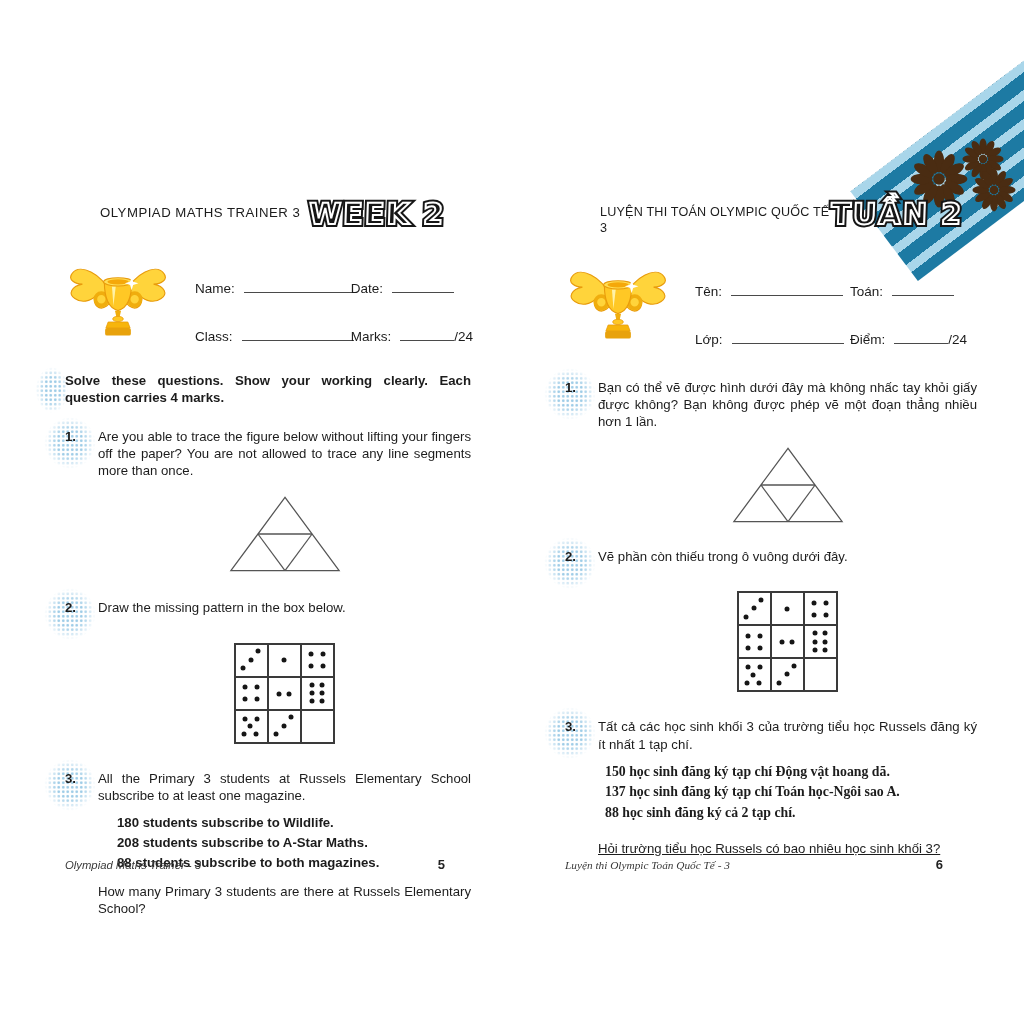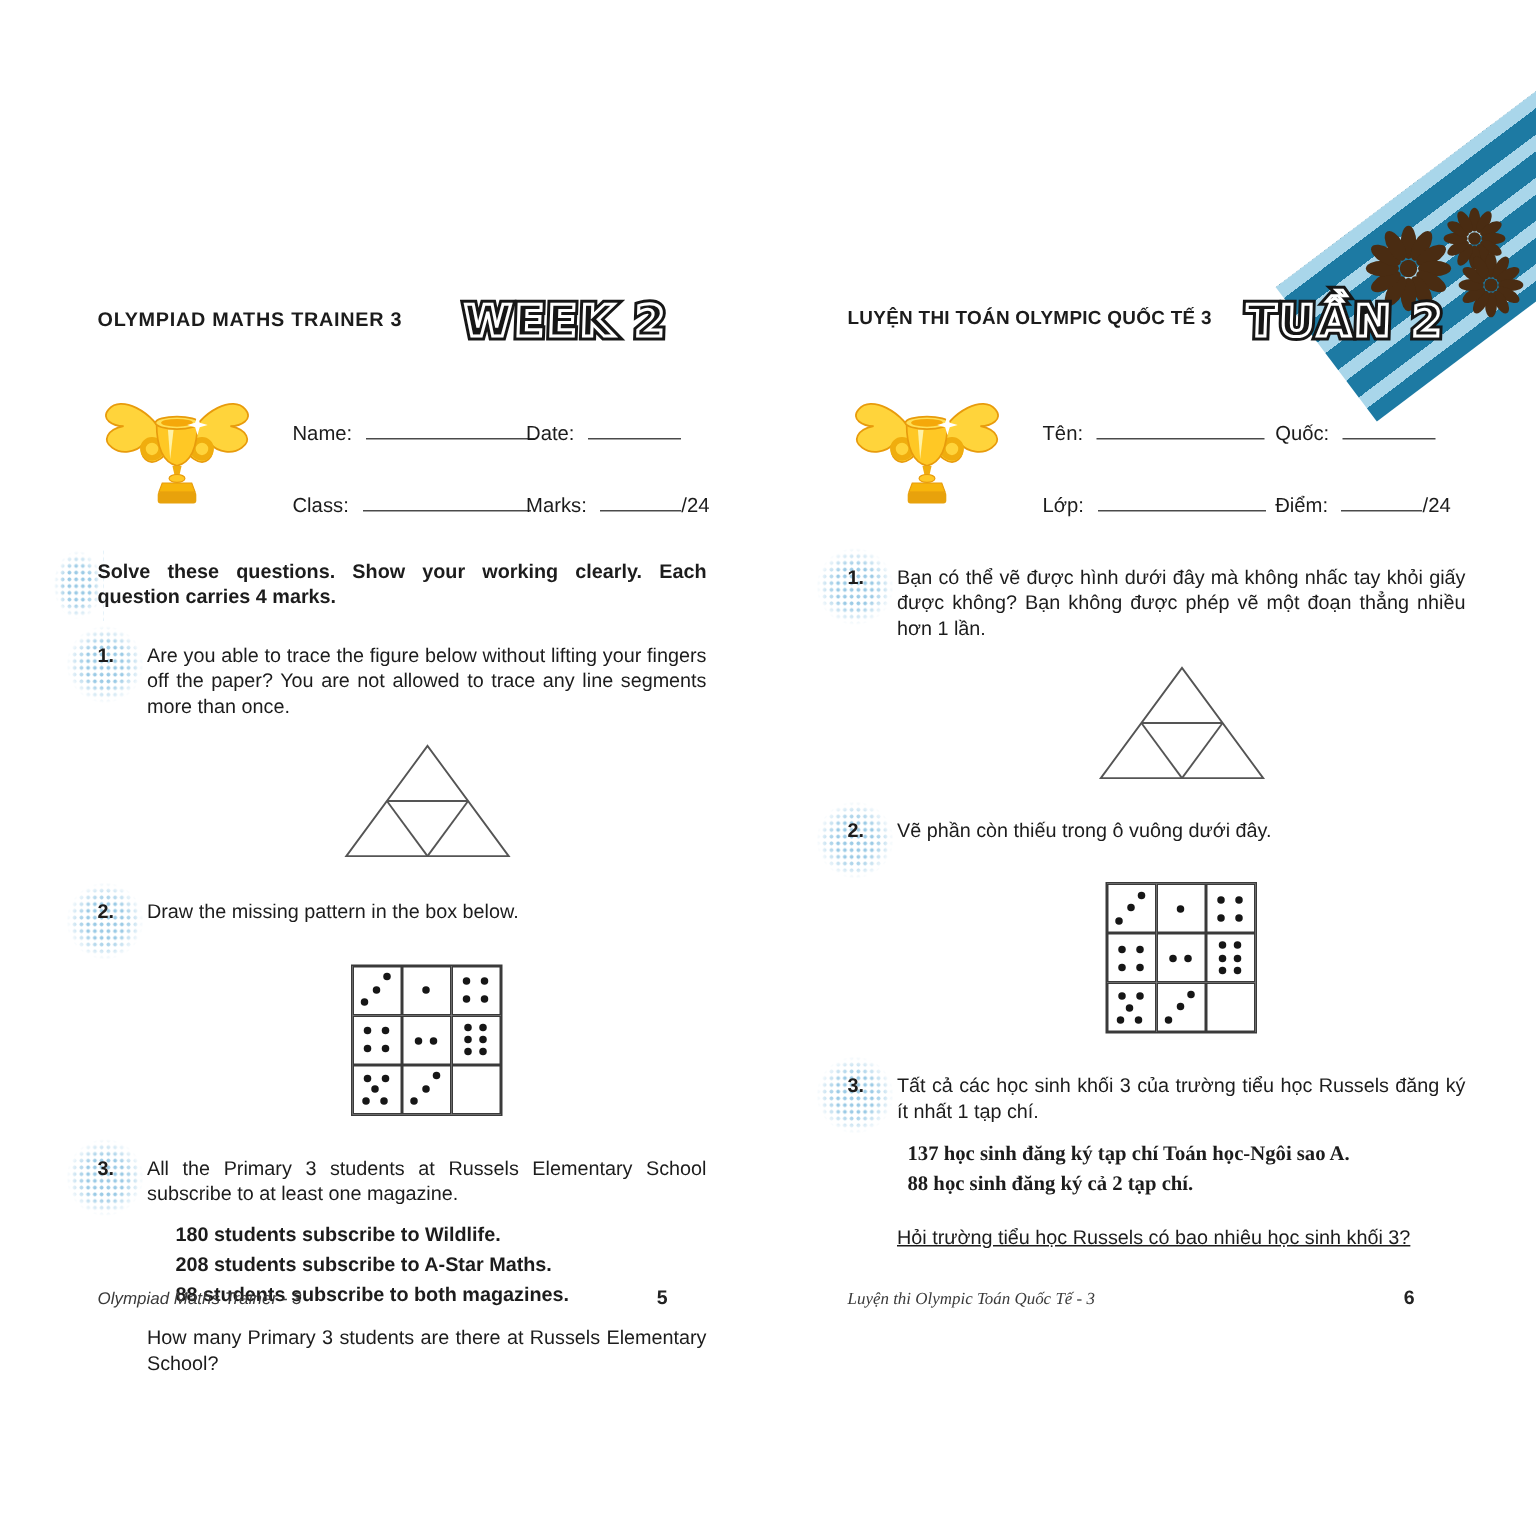--- a/index.html
+++ b/index.html
@@ -10,21 +10,21 @@
   .stripes{position:absolute;top:90px;right:-130px;width:300px;height:112px;
            transform:rotate(-37deg);}
   .flower{position:absolute;}
 
   
   .page{position:absolute;top:196px;font-size:13.2px;line-height:1.3;}
   .page-left{left:65px;width:406px;}
   .page-right{left:565px;width:412px;}
 
   .hdr{display:flex;justify-content:space-between;align-items:flex-start;}
-  .hdr-title{font-weight:bold;letter-spacing:.5px;font-size:13.2px;padding-top:8px;}
+  .hdr-title{font-weight:normal;letter-spacing:.5px;font-size:13.2px;padding-top:8px;margin-left:35px;}
   .page-right .hdr-title{font-size:12.6px;letter-spacing:.2px;}
   .bubble{position:relative;display:inline-block;font-family:"DejaVu Sans",sans-serif;
           font-weight:800;font-size:29px;letter-spacing:2px;margin-right:26px;
           transform:skewX(-2deg);white-space:nowrap;}
   .page-right .bubble{margin-right:14px;}
   .bubble .stroke{position:absolute;left:0;top:0;color:#161616;-webkit-text-stroke:6px #161616;}
   .bubble .fill{position:relative;color:#161616;-webkit-text-stroke:2px #ffffff;}
 
   .info-row{display:flex;margin-top:14px;}
   .trophy{flex:0 0 106px;}
@@ -298,21 +298,21 @@
         <ellipse cx="70" cy="89" rx="7" ry="3.5" fill="#FFC825" stroke="#E89B0C" stroke-width="1"></ellipse>
         <path d="M57,93 L83,93 L86,101 L54,101 Z" fill="#F7B50C" stroke="#E89B0C" stroke-width="1"></path>
         <rect x="53" y="101" width="34" height="10" rx="2.5" fill="#E8A20C"></rect>
         <path d="M88,33 L90,40 L97,42 L90,44 L88,51 L86,44 L79,42 L86,40 Z" fill="#FFFFFF"></path>
       </svg>
       <div class="fields">
         <div class="fieldcell">
           <span>Tên:</span><span class="wline w-name"></span>
         </div>
         <div class="fieldcell">
-          <span>Quốc:</span><span class="wline w-date"></span>
+          <span>Toán:</span><span class="wline w-date"></span>
         </div>
         <div class="fieldcell">
           <span>Lớp:</span><span class="wline w-name"></span>
         </div>
         <div class="fieldcell">
           <span>Điểm:</span><span class="wline w-marks"></span><span>/24</span>
         </div>
       </div>
     </div>
 
@@ -395,20 +395,21 @@
     </div>
 
     <div class="q" style="margin-top:26px">
       <div class="qnum">
         <span class="halftone q-halftone"></span>
         <span class="num">3.</span>
       </div>
       <div class="qtext">Tất cả các học sinh khối 3 của trường tiểu học Russels đăng ký ít nhất 1 tạp chí.</div>
     </div>
     <div class="facts">
+      <div>150 học sinh đăng ký tạp chí Động vật hoang dã.</div>
       <div>137 học sinh đăng ký tạp chí Toán học-Ngôi sao A.</div>
       <div>88 học sinh đăng ký cả 2 tạp chí.</div>
     </div>
     <div class="qfollow">Hỏi trường tiểu học Russels có bao nhiêu học sinh khối 3?</div>
   </div>
 
   <div class="footer footer-left">
     <span class="footer-title">Olympiad Maths Trainer - 3</span>
     <span class="pagenum">5</span>
   </div>

